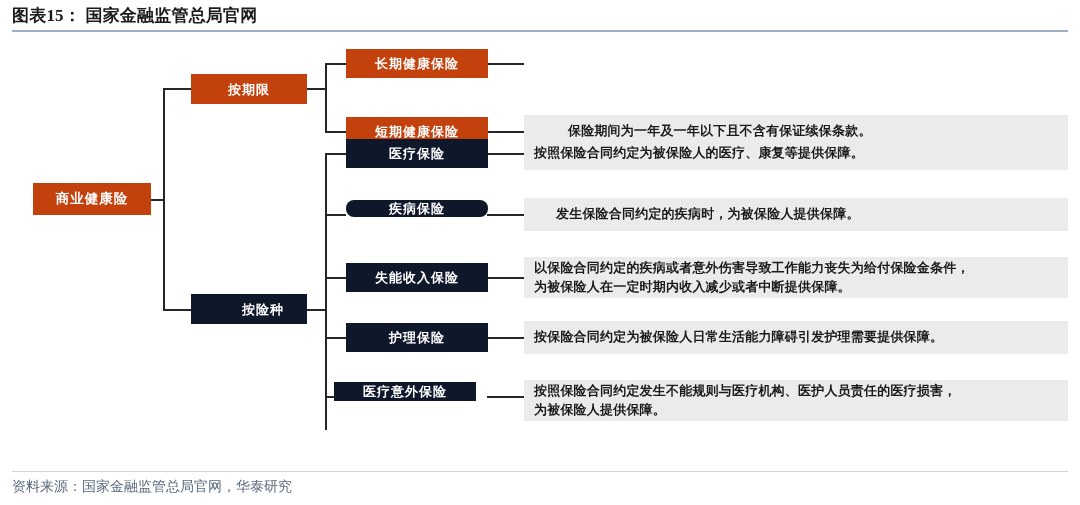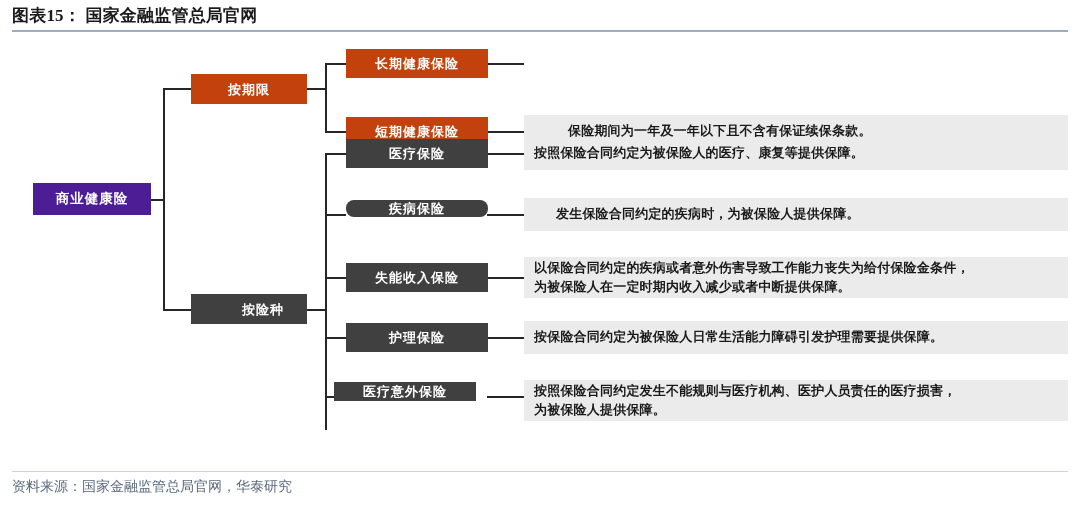--- a/index.html
+++ b/index.html
@@ -75,28 +75,28 @@
     align-items: center;
     justify-content: center;
     color: #ffffff;
     font-weight: bold;
     font-size: 13px;
     letter-spacing: 1px;
     box-sizing: border-box;
     line-height: 1;
   }
   .node.root {
-    background: #4c1d95;
+    background: #c2410c;
     font-size: 13.5px;
   }
   .node.red {
     background: #c2410c;
   }
   .node.gray {
-    background: #404040;
+    background: #0f172a;
   }
 
   
   .desc {
     position: absolute;
     background: #ebebeb;
     color: #1a1a1a;
     font-size: 13px;
     font-weight: bold;
     box-sizing: border-box;

